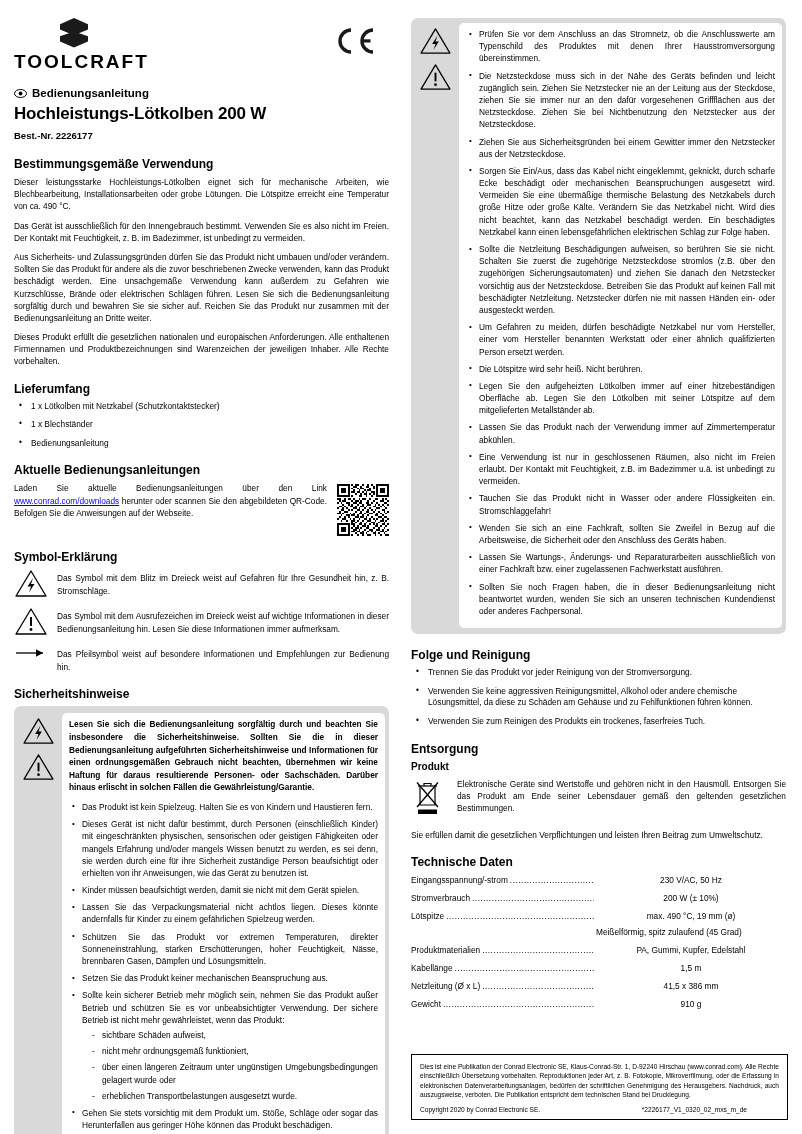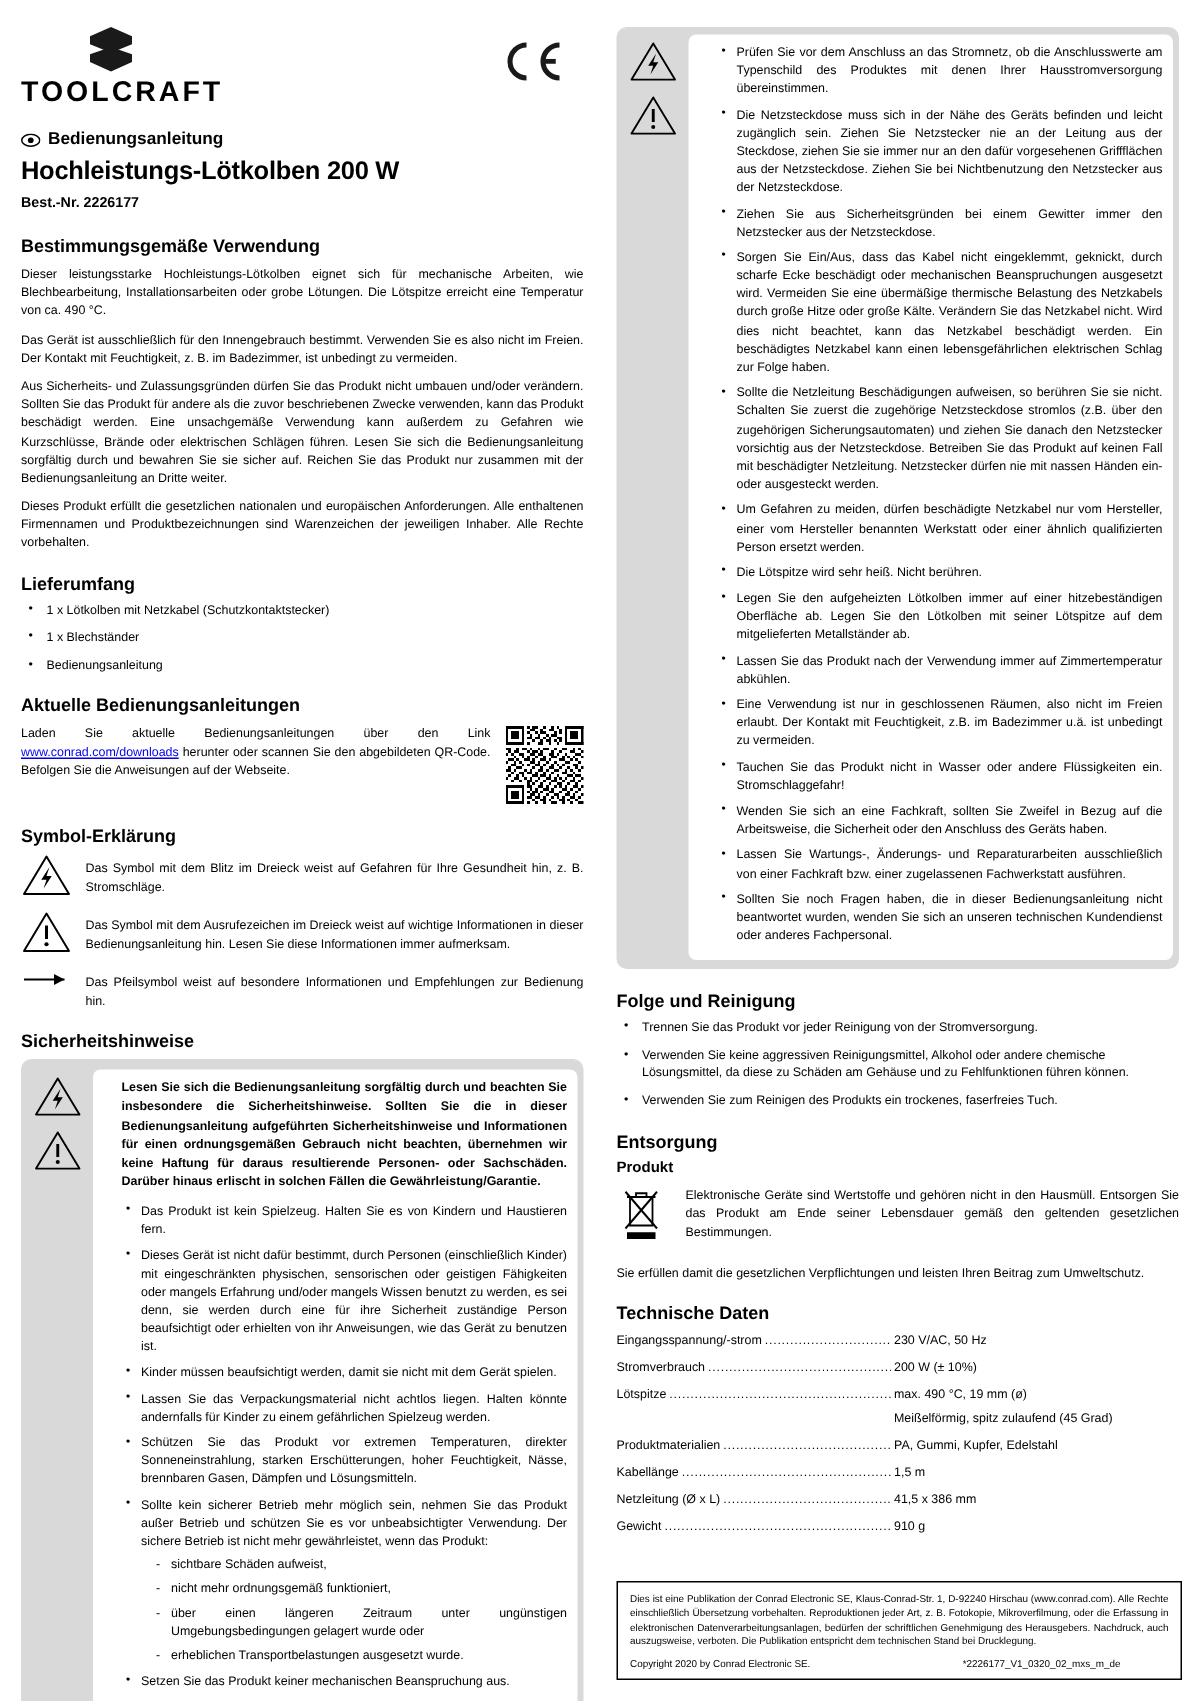--- a/index.html
+++ b/index.html
@@ -185,21 +185,21 @@
     padding-top: 4px;
     display: flex;
     flex-direction: column;
     gap: 8px;
     align-items: center;
   }
   .safety-body {
     flex: 1;
     background: #ffffff;
     border-radius: 5px;
-    padding: 5px 7px 6px 19px;
+    padding: 5px 7px 6px 7px;
     margin-left: -2px;
   }
   .safety-intro {
     font-size: 8.3px;
     font-weight: bold;
     line-height: 1.52;
     text-align: justify;
     margin: 0 0 7px 0;
   }
 
@@ -224,21 +224,21 @@
     flex: 0 0 auto;
     white-space: nowrap;
   }
   .tech-dots {
     flex: 1 1 auto;
     overflow: hidden;
     white-space: nowrap;
     letter-spacing: 0.5px;
     margin: 0 2px;
   }
-  .tech-value { flex: 0 0 190px; width: 190px; }
+  .tech-value { flex: 0 0 190px; width: 190px; text-align: center; }
   .tech-value2 { margin-left: auto; width: 190px; font-size: 8.3px; line-height: 1.45; margin-bottom: 6px; }
 
   
   .disp-row { display: flex; gap: 10px; align-items: flex-start; }
   .disp-icon { flex: 0 0 36px; width: 36px; padding-top: 2px; }
   .disp-text { flex: 1; font-size: 8.3px; line-height: 1.5; text-align: justify; }
 
   
   .footer-box {
     position: absolute;
@@ -594,32 +594,32 @@
             <rect x="16" y="10" width="2" height="9" fill="#000"></rect>
             <circle cx="17" cy="22.5" r="1.4" fill="#000"></circle>
           </svg>
         </div>
         <div class="safety-body">
           <p class="safety-intro">Lesen Sie sich die Bedienungsanleitung sorgfältig durch und beachten Sie insbesondere die Sicherheitshinweise. Sollten Sie die in dieser Bedienungsanleitung aufgeführten Sicherheitshinweise und Informationen für einen ordnungsgemäßen Gebrauch nicht beachten, übernehmen wir keine Haftung für daraus resultierende Personen- oder Sachschäden. Darüber hinaus erlischt in solchen Fällen die Gewährleistung/Garantie.</p>
           <ul class="bul">
             <li>Das Produkt ist kein Spielzeug. Halten Sie es von Kindern und Haustieren fern.</li>
             <li>Dieses Gerät ist nicht dafür bestimmt, durch Personen (einschließlich Kinder) mit eingeschränkten physischen, sensorischen oder geistigen Fähigkeiten oder mangels Erfahrung und/oder mangels Wissen benutzt zu werden, es sei denn, sie werden durch eine für ihre Sicherheit zuständige Person beaufsichtigt oder erhielten von ihr Anweisungen, wie das Gerät zu benutzen ist.</li>
             <li>Kinder müssen beaufsichtigt werden, damit sie nicht mit dem Gerät spielen.</li>
-            <li>Lassen Sie das Verpackungsmaterial nicht achtlos liegen. Halten könnte andernfalls für Kinder zu einem gefährlichen Spielzeug werden.</li>
+            <li>Lassen Sie das Verpackungsmaterial nicht achtlos liegen. Dieses könnte andernfalls für Kinder zu einem gefährlichen Spielzeug werden.</li>
             <li>Schützen Sie das Produkt vor extremen Temperaturen, direkter Sonneneinstrahlung, starken Erschütterungen, hoher Feuchtigkeit, Nässe, brennbaren Gasen, Dämpfen und Lösungsmitteln.</li>
+            <li>Setzen Sie das Produkt keiner mechanischen Beanspruchung aus.</li>
             <li>
               <span>Sollte kein sicherer Betrieb mehr möglich sein, nehmen Sie das Produkt außer Betrieb und schützen Sie es vor unbeabsichtigter Verwendung. Der sichere Betrieb ist nicht mehr gewährleistet, wenn das Produkt:</span>
               <ul class="dash">
                 <li>sichtbare Schäden aufweist,</li>
                 <li>nicht mehr ordnungsgemäß funktioniert,</li>
                 <li>über einen längeren Zeitraum unter ungünstigen Umgebungsbedingungen gelagert wurde oder</li>
                 <li>erheblichen Transportbelastungen ausgesetzt wurde.</li>
               </ul>
             </li>
-            <li>Setzen Sie das Produkt keiner mechanischen Beanspruchung aus.</li>
             <li>Gehen Sie stets vorsichtig mit dem Produkt um. Stöße, Schläge oder sogar das Herunterfallen aus geringer Höhe können das Produkt beschädigen.</li>
           </ul>
         </div>
       </div>
 
     </div>
 
     <div class="col">
 
       <div class="safety-block-right">

